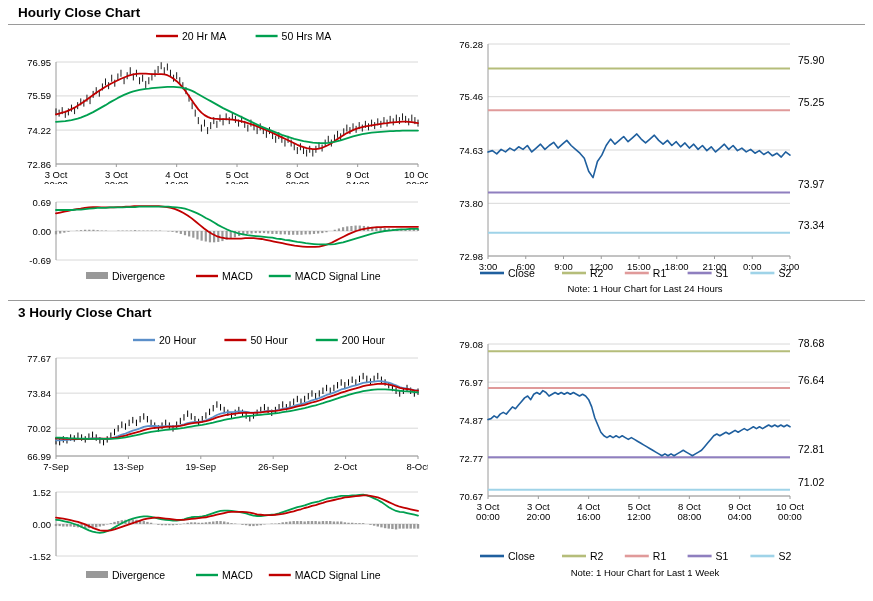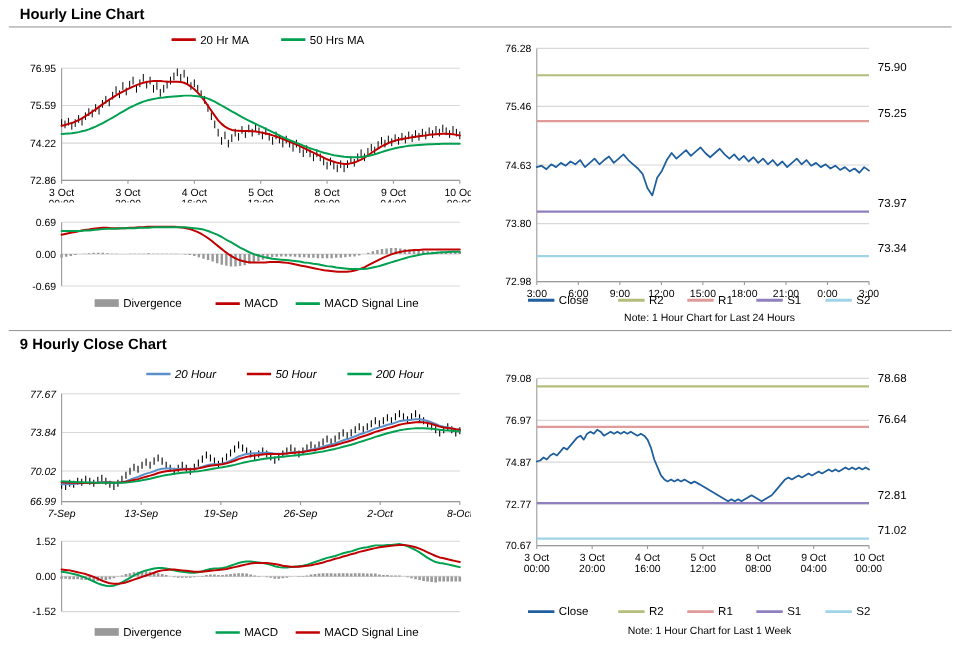--- a/index.html
+++ b/index.html
@@ -24,21 +24,21 @@
   svg{display:block;}
   .axis-lbl{font-size:9.5px;fill:#000;font-family:"Liberation Sans", sans-serif;}
   .val-lbl{font-size:10.5px;fill:#000;font-family:"Liberation Sans", sans-serif;}
   .legend-lbl{font-size:10.5px;fill:#000;font-family:"Liberation Sans", sans-serif;}
   .note{font-size:9.5px;fill:#000;font-family:"Liberation Sans", sans-serif;}
   .grid{stroke:#d8d8d8;stroke-width:1;}
 </style>
 </head>
 <body>
 
-<div class="section-title" style="position:absolute;left:0;top:5px;">Hourly Line Chart</div>
+<div class="section-title" style="position:absolute;left:0;top:5px;">Hourly Close Chart</div>
 <hr class="hr" style="position:absolute;left:8px;top:24px;width:857px;">
 
 <div class="panel" style="left:8px;top:24px;width:420px;height:160px;">
   <svg id="svg-hourly-price" width="420" height="160">
       <line x1="148" y1="12" x2="170" y2="12" stroke="#c00000" stroke-width="2.4"></line>
       <text x="174" y="16" class="legend-lbl" text-anchor="start">20 Hr MA</text>
       <line x1="247.6" y1="12" x2="269.6" y2="12" stroke="#00a050" stroke-width="2.4"></line>
       <text x="273.6" y="16" class="legend-lbl" text-anchor="start">50 Hrs MA</text>
       <line x1="48" y1="140" x2="410" y2="140" class="grid"></line>
       <text x="43" y="143.5" class="axis-lbl" text-anchor="end">72.86</text>
@@ -355,23 +355,23 @@
       <text x="212.8" y="248.5" class="legend-lbl" text-anchor="start">R1</text>
       <line x1="247.60000000000002" y1="245" x2="271.6" y2="245" stroke="#8f7fbf" stroke-width="2.6"></line>
       <text x="275.6" y="248.5" class="legend-lbl" text-anchor="start">S1</text>
       <line x1="310.40000000000003" y1="245" x2="334.40000000000003" y2="245" stroke="#9fd3e8" stroke-width="2.6"></line>
       <text x="338.40000000000003" y="248.5" class="legend-lbl" text-anchor="start">S2</text>
       <text x="205" y="264" class="note" text-anchor="middle">Note: 1 Hour Chart for Last 24 Hours</text>
     </svg>
 </div>
 
 <hr class="hr" style="position:absolute;left:8px;top:300px;width:857px;">
-<div class="section-title" style="position:absolute;left:0;top:305px;">9 Hourly Close Chart</div>
-
-<div class="panel" style="left:8px;top:328px;width:420px;height:160px;font-style:italic;">
+<div class="section-title" style="position:absolute;left:0;top:305px;">3 Hourly Close Chart</div>
+
+<div class="panel" style="left:8px;top:328px;width:420px;height:160px;">
   <svg id="svg-four-price" width="420" height="160">
       <line x1="125" y1="12" x2="147" y2="12" stroke="#5b8fc9" stroke-width="2.4"></line>
       <text x="151" y="16" class="legend-lbl" text-anchor="start">20 Hour</text>
       <line x1="216.4" y1="12" x2="238.4" y2="12" stroke="#c00000" stroke-width="2.4"></line>
       <text x="242.4" y="16" class="legend-lbl" text-anchor="start">50 Hour</text>
       <line x1="307.8" y1="12" x2="329.8" y2="12" stroke="#00a050" stroke-width="2.4"></line>
       <text x="333.8" y="16" class="legend-lbl" text-anchor="start">200 Hour</text>
       <line x1="48" y1="128" x2="410" y2="128" class="grid"></line>
       <text x="43" y="131.5" class="axis-lbl" text-anchor="end">66.99</text>
       <line x1="48" y1="100.19662921348315" x2="410" y2="100.19662921348315" class="grid"></line>

